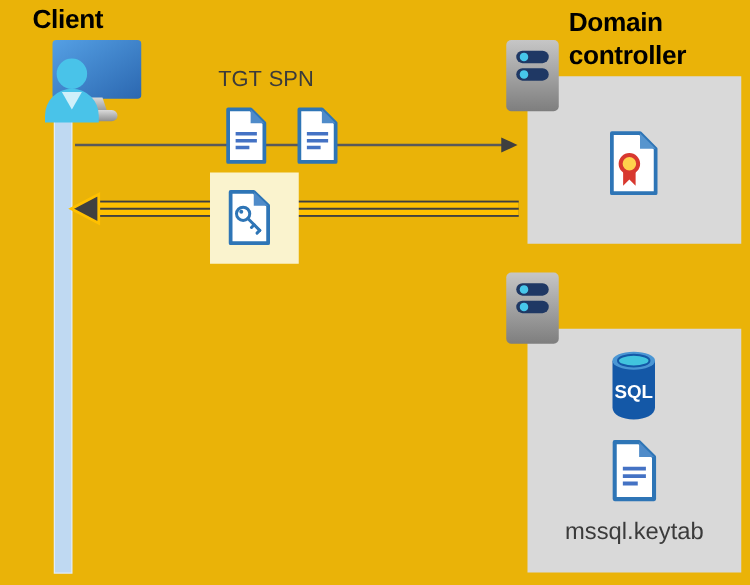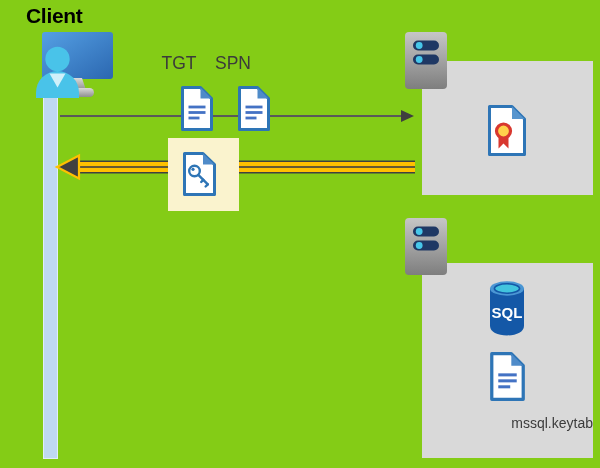--- a/index.html
+++ b/index.html
@@ -1,29 +1,29 @@
 <!DOCTYPE html>
 <html><head>
 <meta charset="utf-8">
 <style>
   html,body { margin:0; padding:0; background:#fff; }
   #canvas {
-    position:relative; width:600px; height:468px; background:#84cc16;
+    position:relative; width:600px; height:468px; background:#eab308;
     font-family:"Liberation Sans", sans-serif; overflow:hidden;
   }
   .abs { position:absolute; }
   .heading { font-weight:bold; font-size:21px; line-height:26px; color:#000; letter-spacing:-0.3px; }
   .small-label { font-size:17.5px; color:#3B3B3B; text-align:center; }
   .panel { background:#D9D9D9; z-index:1; }
   .highlight { background:#FAF3CE; z-index:3; }
   .icon { z-index:4; }
   .lbl { z-index:5; }
   #arrows { position:absolute; left:0; top:0; z-index:2; pointer-events:none; }
   #lifeline { background:#BFD9F2; z-index:1; box-shadow:0 0 0 1px #E2EDF9; }
-  #keytab-label { font-size:14px; color:#3B3B3B; text-align:right; }
+  #keytab-label { font-size:19px; color:#3B3B3B; text-align:center; }
   svg { display:block; }
 </style>
 </head>
 <body>
 
 <div id="canvas">
 
   <svg width="0" height="0" aria-hidden="true">
     <defs>
       <linearGradient id="gradMonitor" x1="0" y1="0" x2="1" y2="1">
@@ -65,21 +65,21 @@
 
   <svg class="abs icon" style="left:12px; top:28px;" width="105" height="75" viewBox="0 0 105 75">
     <rect x="30" y="4" width="71" height="47" rx="3" fill="url(#gradMonitor)"></rect>
     <polygon points="58,50 70,50 74,62 54,62" fill="url(#gradStand)"></polygon>
     <rect x="47" y="60" width="35" height="9" rx="4.5" fill="url(#gradStand)"></rect>
     <circle cx="45.5" cy="31" r="12.2" fill="#49C3E9"></circle>
     <path d="M24,70 v-5.5 a21.5,21.5 0 0 1 43,0 V70 Z" fill="#49C3E9"></path>
     <polygon points="37.5,45.5 53.5,45.5 45.5,59.5" fill="#CFF0FA"></polygon>
   </svg>
 
-  <div class="abs small-label lbl" style="left:154px; top:53px; width:50px;">TGT</div>
+  <div class="abs small-label lbl" style="left:167px; top:53px; width:50px;">TGT</div>
   <div class="abs small-label lbl" style="left:208px; top:53px; width:50px;">SPN</div>
 
   <svg class="abs icon" style="left:180px; top:85px;" width="34" height="47" viewBox="0 0 34 47">
     <path d="M2.5,2.5 H20.5 L31.5,13.5 V44.5 H2.5 Z" fill="#FFFFFF" stroke="#2E75B6" stroke-width="3" stroke-linejoin="round"></path>
     <path d="M20.5,2.5 L31.5,13.5 L20.5,13.5 Z" fill="#4F8BC9"></path>
     <line x1="8.5" y1="22" x2="25.5" y2="22" stroke="#4472C4" stroke-width="2.8"></line>
     <line x1="8.5" y1="27.5" x2="25.5" y2="27.5" stroke="#4472C4" stroke-width="2.8"></line>
     <line x1="8.5" y1="33" x2="19.5" y2="33" stroke="#4472C4" stroke-width="2.8"></line>
   </svg>
 
@@ -94,20 +94,21 @@
   <svg class="abs icon" style="left:182px; top:151px;" width="35" height="46" viewBox="0 0 35 46">
     <path d="M2.5,2.5 H21 L32.5,13.5 V43.5 H2.5 Z" fill="#FFFFFF" stroke="#2E75B6" stroke-width="3" stroke-linejoin="round"></path>
     <path d="M21,2.5 L32.5,13.5 L21,13.5 Z" fill="#4F8BC9"></path>
     <circle cx="12.5" cy="20" r="5.3" fill="none" stroke="#2E75B6" stroke-width="2.4"></circle>
     <circle cx="11" cy="18.3" r="1.6" fill="#2E75B6"></circle>
     <line x1="16.3" y1="23.8" x2="25.8" y2="33.3" stroke="#2E75B6" stroke-width="2.4" stroke-linecap="round"></line>
     <line x1="21.3" y1="28.8" x2="19.2" y2="31" stroke="#2E75B6" stroke-width="2.4" stroke-linecap="round"></line>
     <line x1="25.8" y1="33.3" x2="23.6" y2="35.5" stroke="#2E75B6" stroke-width="2.4" stroke-linecap="round"></line>
   </svg>
 
+  <div class="abs heading lbl" style="left:455px; top:6px; width:125px;">Domain controller</div>
 
   <svg class="abs icon" style="left:404px; top:31px;" width="44" height="59" viewBox="0 0 44 59">
     <rect x="1" y="1" width="42" height="57" rx="4" fill="url(#gradServer)"></rect>
     <rect x="9" y="9.5" width="26" height="10" rx="5" fill="#1F3864"></rect>
     <circle cx="15.2" cy="14.5" r="3.4" fill="#47C7EA"></circle>
     <rect x="9" y="23.5" width="26" height="10" rx="5" fill="#1F3864"></rect>
     <circle cx="15.2" cy="28.5" r="3.4" fill="#47C7EA"></circle>
   </svg>
 
   <svg class="abs icon" style="left:487px; top:104px;" width="40" height="53" viewBox="0 0 40 53">

